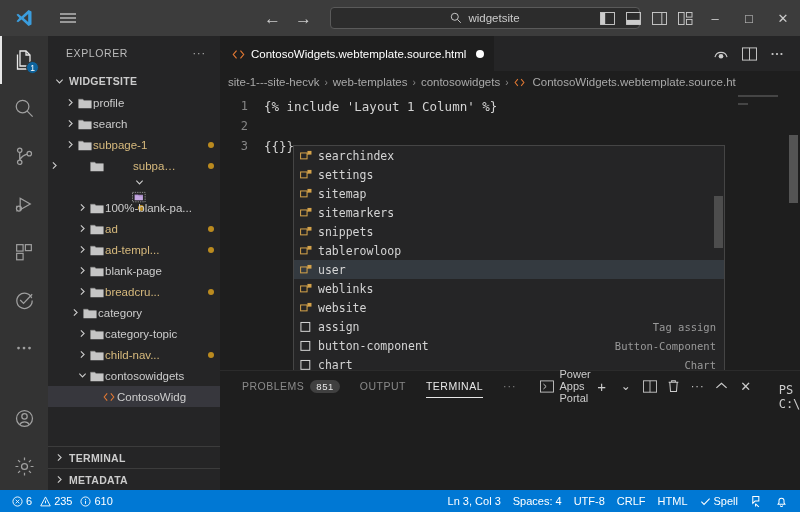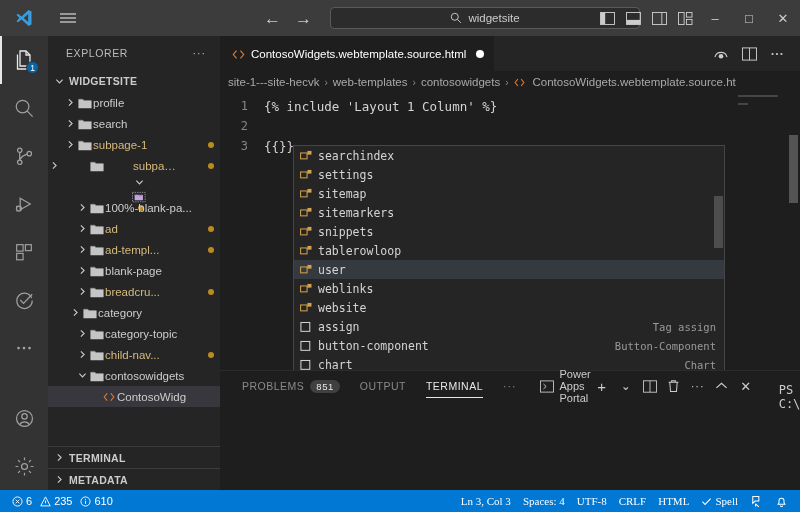--- a/index.html
+++ b/index.html
@@ -131,21 +131,21 @@
   .term-select { display:flex; align-items:center; gap:5px; color:#cccccc; font-size:11px; margin-left:14px; }
   .term-body { flex:1; padding:12px 0 0 12px; font-family:"DejaVu Sans Mono", monospace;
     font-size:12px; color:#cccccc; }
 
   
   .statusbar {
     height:22px; flex:0 0 22px; background:#0078d4; display:flex; align-items:center;
     color:#ffffff; font-size:11px; padding:0 6px;
   }
   .st-item { display:flex; align-items:center; gap:3px; padding:0 6px; height:22px; }
-  .st-right { margin-left:auto; display:flex; align-items:center;font-family:Liberation Serif, serif; }
+  .st-right { margin-left:auto; display:flex; align-items:center; }
   svg { display:block; }
 </style>
 </head>
 <body>
 
 <div class="app">
 
   <div class="titlebar">
     <div class="tb-logo">
       <svg width="20" height="20" viewBox="0 0 24 24">

